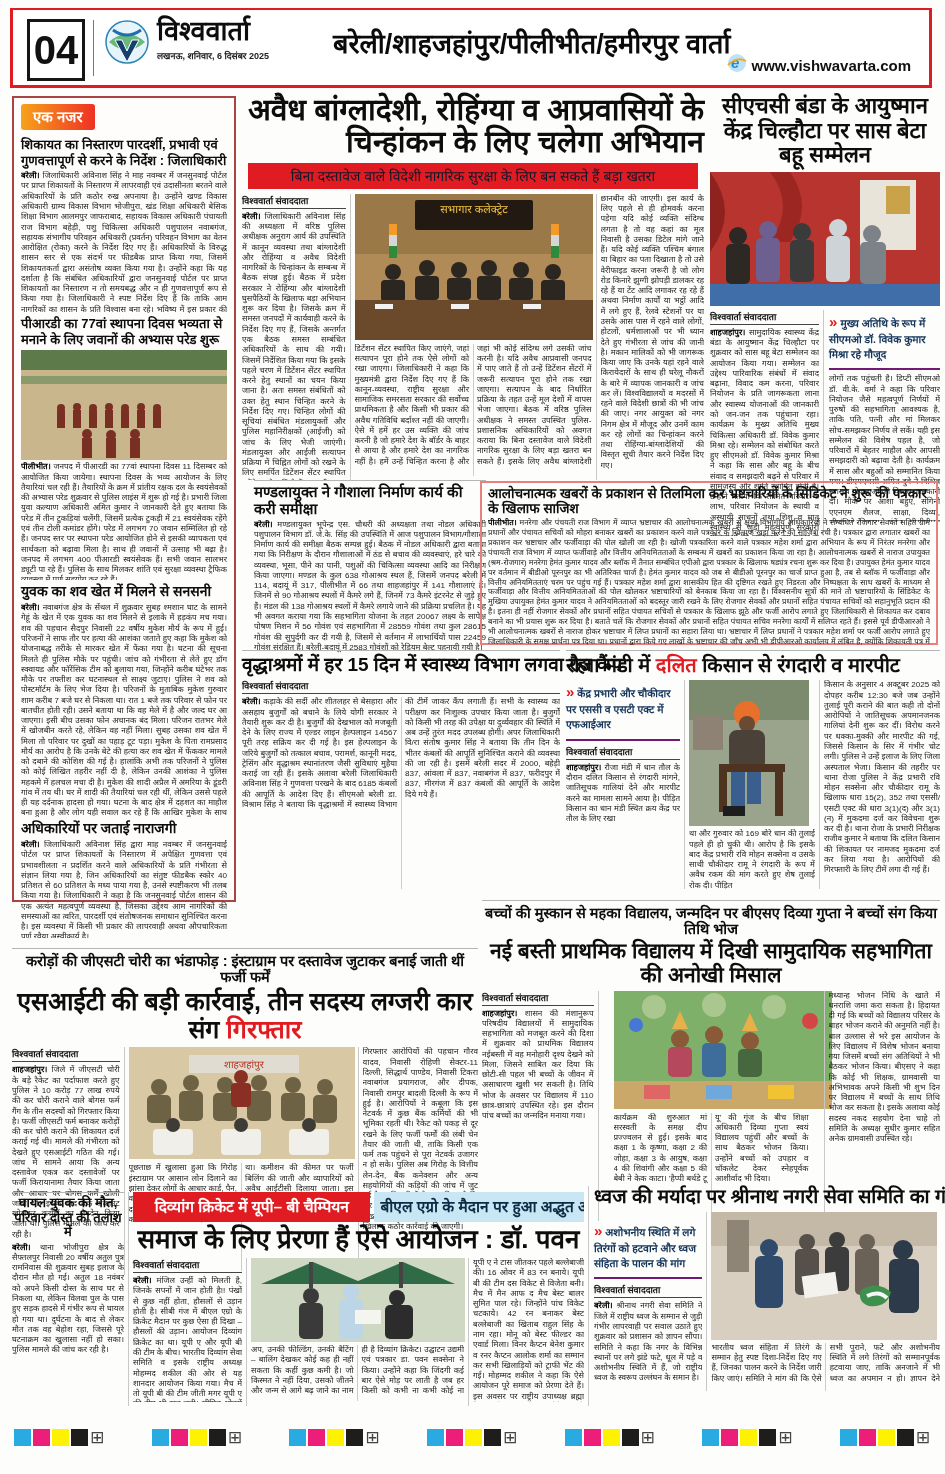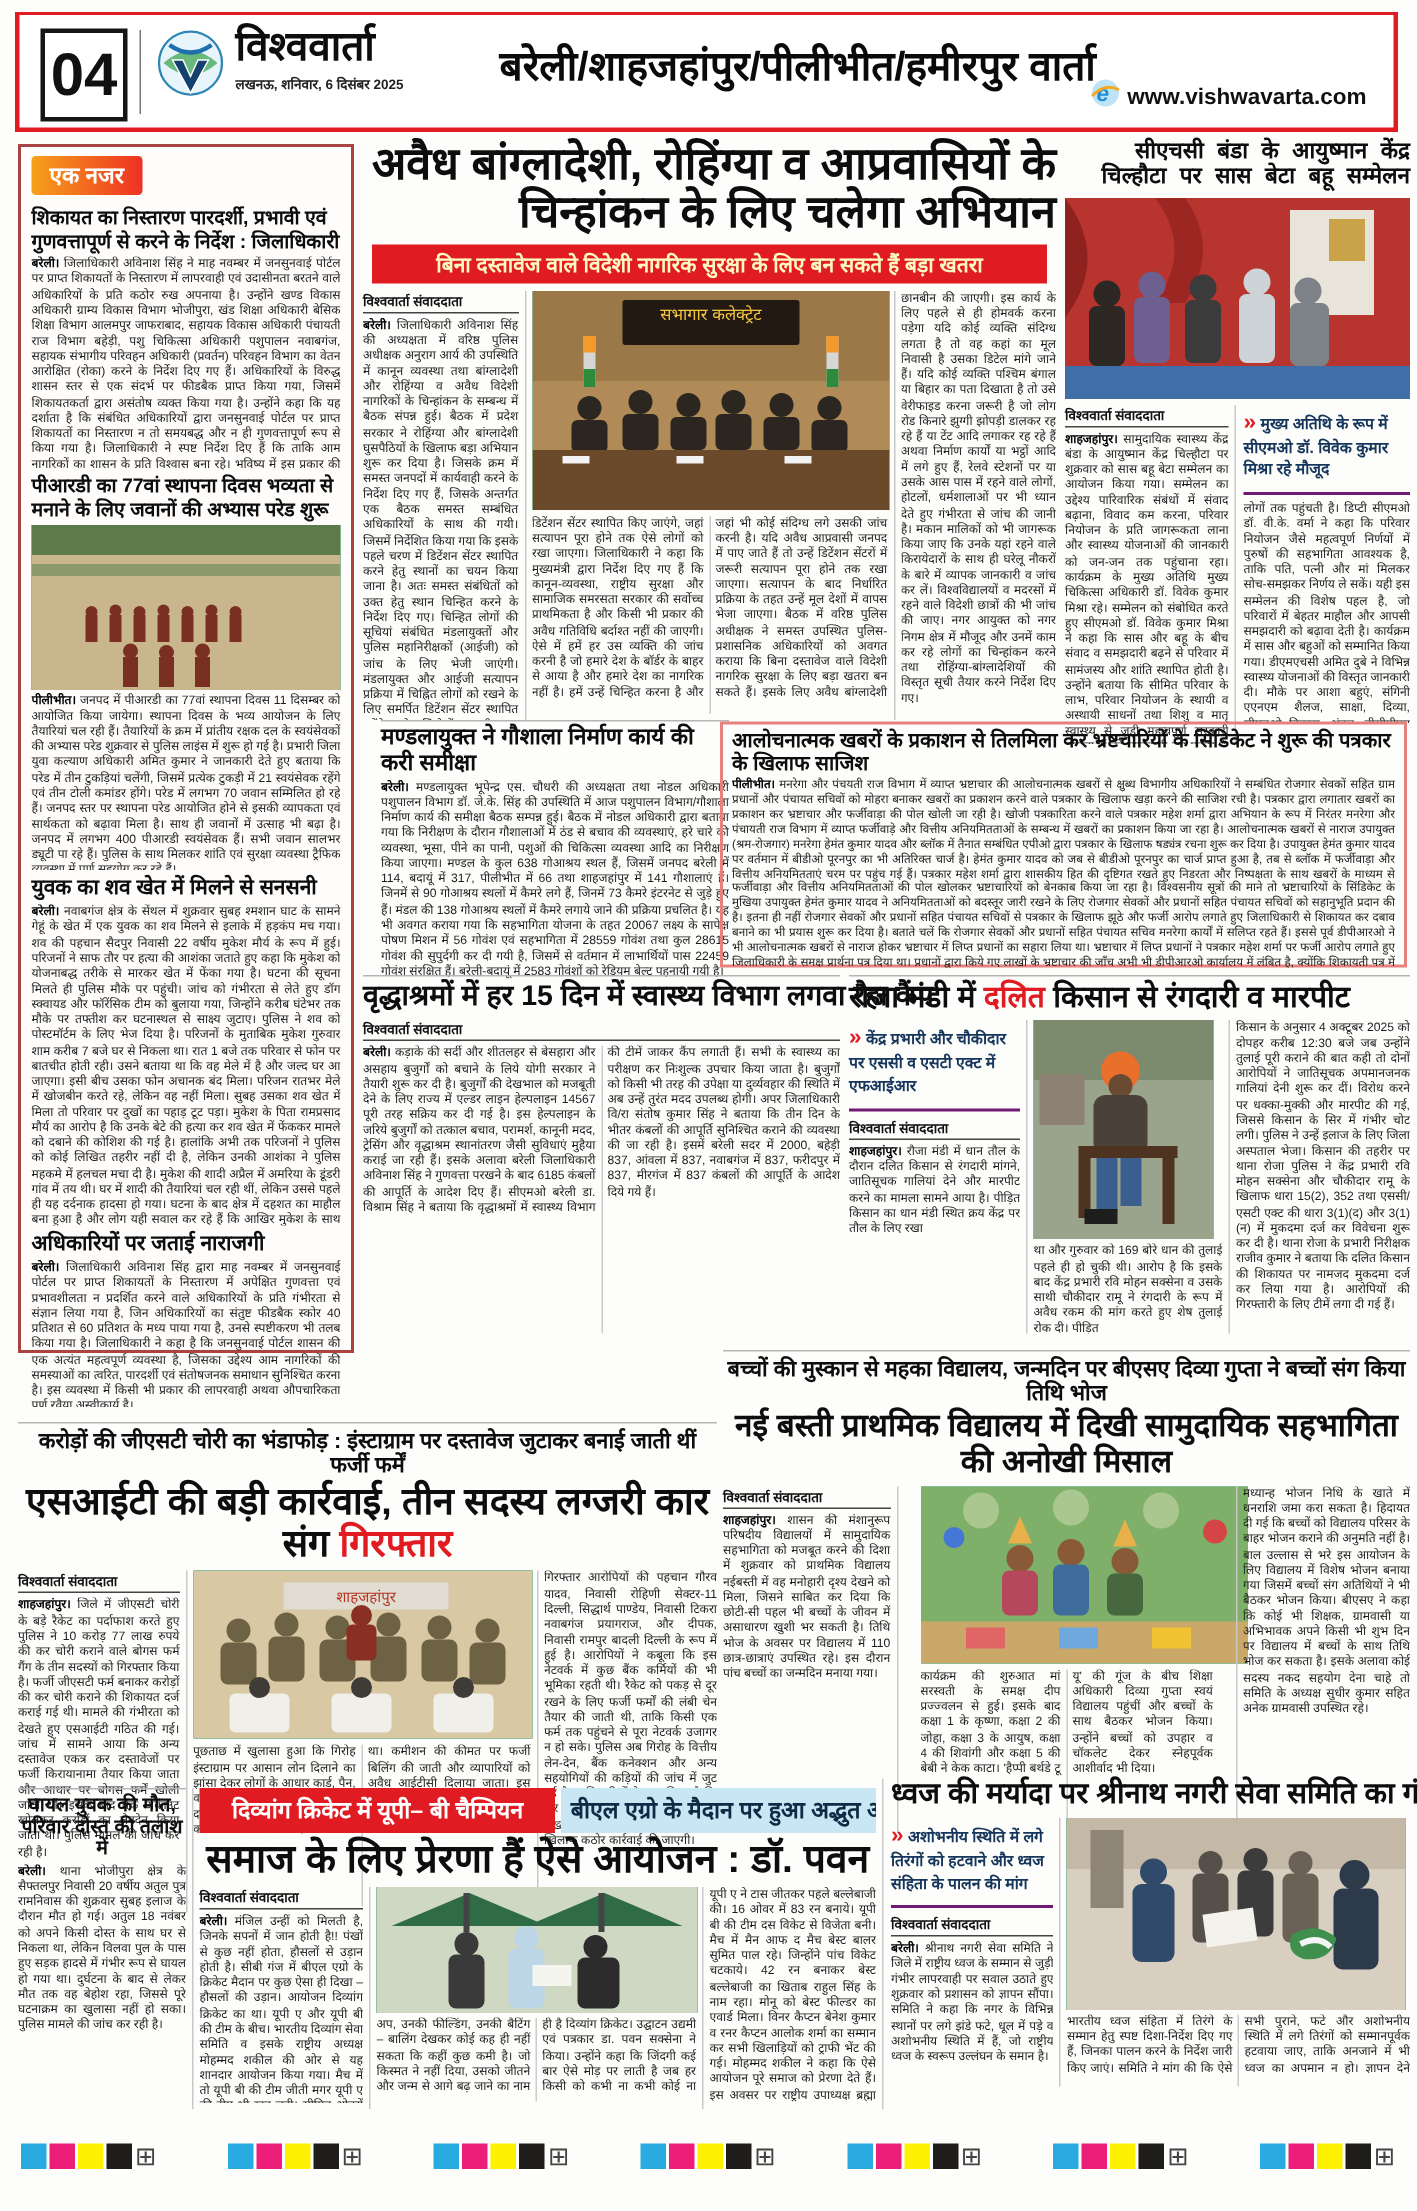--- a/index.html
+++ b/index.html
@@ -6,21 +6,21 @@
   .page{position:relative;width:945px;height:1474px;background:#fdfdfb;margin:0 auto;
         font-family:"Liberation Sans","DejaVu Sans",sans-serif;overflow:hidden;border-right:4px solid #cfcfcf;}
   .abs{position:absolute;}
   .hlx{font-weight:bold;color:#0d0d0d;line-height:1.12;margin:0;}
   .bt{font-size:8.1px;line-height:1.27;text-align:justify;color:#1c1c1c;margin:0;overflow:hidden;}
   .dl{font-weight:bold;color:#000;}
   .byline{font-size:9px;font-weight:bold;color:#111;border-bottom:1.2px solid #444;padding-bottom:1px;margin:0 0 3px;display:block;}
   .cols2{column-count:2;column-gap:8px;column-rule:1px solid #ccc;}
   .pull{font-size:10.5px;font-weight:bold;color:#16365c;line-height:1.4;border-bottom:2px solid #701a75;padding:1px 0 7px;margin-bottom:4px;}
   .qm{color:#e11b22;font-weight:900;font-size:15px;margin-right:3px;}
-  .strip{background:#e11b22;color:#fef9c3;text-align:center;font-weight:bold;font-size:14px;padding:3px 0 4px;}
+  .strip{background:#e11b22;color:#0f172a;text-align:center;font-weight:normal;font-size:14px;padding:3px 0 4px;}
   .vr{border-left:1px solid #c8c8c8;}
   .hr{border-top:1px solid #b5b5b5;}
   
   .mast{left:10px;top:8px;width:922px;height:80px;border:3px solid #e11b22;border-top-width:2px;box-sizing:border-box;background:#fff;}
   .pgnum{left:14px;top:9px;width:52px;height:56px;border:3px solid #161616;font-size:40px;font-weight:bold;color:#111;
          display:flex;align-items:center;justify-content:center;}
   .mastsep{left:80px;top:10px;height:56px;border-left:1.5px solid #777;}
   .papername{font-size:27px;font-weight:bold;color:#0d0d0d;line-height:1;}
   .edition{font-size:9px;font-weight:bold;color:#222;margin-top:4px;}
   .secttitle{font-size:27px;font-weight:bold;color:#0a0a0a;white-space:nowrap;}
@@ -167,21 +167,21 @@
         </span>
         <p class="bt cols2" style="height:132px;margin-top:4px;">डिटेंशन सेंटर स्थापित किए जाएंगे, जहां सत्यापन पूरा होने तक ऐसे लोगों को रखा जाएगा। जिलाधिकारी ने कहा कि मुख्यमंत्री द्वारा निर्देश दिए गए हैं कि कानून-व्यवस्था, राष्ट्रीय सुरक्षा और सामाजिक समरसता सरकार की सर्वोच्च प्राथमिकता है और किसी भी प्रकार की अवैध गतिविधि बर्दाश्त नहीं की जाएगी। ऐसे में हमें हर उस व्यक्ति की जांच करनी है जो हमारे देश के बॉर्डर के बाहर से आया है और हमारे देश का नागरिक नहीं है। हमें उन्हें चिन्हित करना है और जहां भी कोई संदिग्ध लगे उसकी जांच करनी है। यदि अवैध आप्रवासी जनपद में पाए जाते हैं तो उन्हें डिटेंशन सेंटरों में जरूरी सत्यापन पूरा होने तक रखा जाएगा। सत्यापन के बाद निर्धारित प्रक्रिया के तहत उन्हें मूल देशों में वापस भेजा जाएगा। बैठक में वरिष्ठ पुलिस अधीक्षक ने समस्त उपस्थित पुलिस-प्रशासनिक अधिकारियों को अवगत कराया कि बिना दस्तावेज वाले विदेशी नागरिक सुरक्षा के लिए बड़ा खतरा बन सकते हैं। इसके लिए अवैध बांग्लादेशी और रोहिंग्या लोगों के चिन्हांकन का अभियान चलेगा, अन्य विदेशी नागरिकों का भी सत्यापन किया जाएगा कि वह किस आधार पर यहां रह रहे हैं और जारी होने वाले प्रमाण पत्रों की भी पूरी गंभीरता के साथ</p>
       </div>
       <div class="vr" style="width:108px;padding-left:4px;">
         <p class="bt" style="max-height:282px;">छानबीन की जाएगी। इस कार्य के लिए पहले से ही होमवर्क करना पड़ेगा यदि कोई व्यक्ति संदिग्ध लगता है तो वह कहां का मूल निवासी है उसका डिटेल मांगे जाने हैं। यदि कोई व्यक्ति पश्चिम बंगाल या बिहार का पता दिखाता है तो उसे वेरीफाइड करना जरूरी है जो लोग रोड किनारे झुग्गी झोपड़ी डालकर रह रहे हैं या टेंट आदि लगाकर रह रहे हैं अथवा निर्माण कार्यों या भट्ठों आदि में लगे हुए हैं, रेलवे स्टेशनों पर या उसके आस पास में रहने वाले लोगों, होटलों, धर्मशालाओं पर भी ध्यान देते हुए गंभीरता से जांच की जानी है। मकान मालिकों को भी जागरूक किया जाए कि उनके यहां रहने वाले किरायेदारों के साथ ही घरेलू नौकरों के बारे में व्यापक जानकारी व जांच कर लें। विश्वविद्यालयों व मदरसों में रहने वाले विदेशी छात्रों की भी जांच की जाए। नगर आयुक्त को नगर निगम क्षेत्र में मौजूद और उनमें काम कर रहे लोगों का चिन्हांकन करने तथा रोहिंग्या-बांग्लादेशियों की विस्तृत सूची तैयार करने निर्देश दिए गए।</p>
       </div>
     </div>
   </section>
 
   <section class="abs" style="left:710px;top:94px;width:230px;height:382px;">
-    <h2 class="hlx" style="font-size:15px;text-align:right;font-family:Liberation Mono, monospace;">सीएचसी बंडा के आयुष्मान केंद्र चिल्हौटा पर सास बेटा बहू सम्मेलन</h2>
+    <h2 class="hlx" style="font-size:22px;text-align:center;">सीएचसी बंडा के आयुष्मान केंद्र चिल्हौटा पर सास बेटा बहू सम्मेलन</h2>
     <span class="photo" style="width:230px;height:134px;margin:4px 0;">
       <svg width="230" height="134" viewBox="0 0 230 134">
         <rect width="230" height="134" fill="#b8352f"></rect>
         <path d="M0 0 q30 40 0 80 Z" fill="#8f221e"></path>
           <path d="M80 0 q24 34 0 70 L60 70 q26 -36 0 -70 Z" fill="#9c2722"></path>
         <rect x="150" y="8" width="56" height="70" fill="#e9e4da"></rect>
           <rect x="176" y="14" width="24" height="28" fill="#caa24a"></rect>
         <g fill="#2d2824">
             <circle cx="28" cy="64" r="9"></circle>
             <rect x="16" y="72" width="24" height="40" rx="5"></rect>
@@ -408,21 +408,21 @@
         <p class="bt cols2" style="height:56px;margin-top:3px;">अप, उनकी फील्डिंग, उनकी बैटिंग – बालिंग देखकर कोई कह ही नहीं सकता कि कहीं कुछ कमी है। जो किस्मत ने नहीं दिया, उसको जीतने और जन्म से आगे बढ़ जाने का नाम ही है दिव्यांग क्रिकेट। उद्घाटन उद्यमी एवं पत्रकार डा. पवन सक्सेना ने किया। उन्होंने कहा कि जिंदगी कई बार ऐसे मोड़ पर लाती है जब हर किसी को कभी ना कभी कोई ना कोई निराशा होती है मगर जब कोई आपको देखता है, आपके जज्बे को देखता है तब वह उठ खड़ा होता है। दिव्यांग क्रिकेट सिर्फ आपके लिए ही नहीं पूरे समाज के लिए एक प्रेरणा है।</p>
       </div>
       <div class="vr" style="width:114px;padding-left:4px;">
         <p class="bt" style="max-height:144px;">यूपी ए ने टास जीतकर पहले बल्लेबाजी की। 16 ओवर में 83 रन बनाये। यूपी बी की टीम दस विकेट से विजेता बनी। मैच में मैन आफ द मैच बेस्ट बालर सुमित पाल रहे। जिन्होंने पांच विकेट चटकाये। 42 रन बनाकर बेस्ट बल्लेबाजी का खिताब राहुल सिंह के नाम रहा। मोनू को बेस्ट फील्डर का एवार्ड मिला। विनर कैप्टन बेनेश कुमार व रनर कैप्टन आलोक शर्मा का सम्मान कर सभी खिलाड़ियों को ट्राफी भेंट की गई। मोहम्मद शकील ने कहा कि ऐसे आयोजन पूरे समाज को प्रेरणा देते हैं। इस अवसर पर राष्ट्रीय उपाध्यक्ष ब्रह्मा देव, राष्ट्रीय महासचिव धर्मवीर शर्मा, प्रदेश अध्यक्ष सतीश कुमार, जय कृष्ण यादव, दीपक राजवंशी, पीपी सिंह, मोहम्मद आसिफ, अफसर भाई, जीशान मलिक, हसीन भाई, मोबीन, पैग क्रिकेट क्लब के निदेशक महेन्द्र सिंह व मैनेजर संतोष कुमार गुप्ता आदि मौजूद रहे। मोहम्मद शकील ने सभी का आभार व्यक्त किया।</p>
       </div>
     </div>
   </section>
 
   <section class="abs vr" style="left:588px;top:1186px;width:352px;height:220px;padding-left:5px;box-sizing:border-box;">
     <h2 class="hlx" style="font-size:19.5px;white-space:nowrap;">ध्वज की मर्यादा पर श्रीनाथ नगरी सेवा समिति का गंभीर सवाल</h2>
-    <div style="display:flex;margin-top:4px;">
+    <div style="display:flex;margin-top:4px;align-items:center;">
       <div style="width:110px;padding-right:4px;">
         <div class="pull"><span class="qm">»</span><span>अशोभनीय स्थिति में लगे तिरंगों को हटवाने और ध्वज संहिता के पालन की मांग</span></div>
         <span class="byline">विश्ववार्ता संवाददाता</span>
         <p class="bt" style="max-height:92px;"><b class="dl">बरेली।</b> <span>श्रीनाथ नगरी सेवा समिति ने जिले में राष्ट्रीय ध्वज के सम्मान से जुड़ी गंभीर लापरवाही पर सवाल उठाते हुए शुक्रवार को प्रशासन को ज्ञापन सौंपा। समिति ने कहा कि नगर के विभिन्न स्थानों पर लगे झंडे फटे, धूल में पड़े व अशोभनीय स्थिति में हैं, जो राष्ट्रीय ध्वज के स्वरूप उल्लंघन के समान है।</span></p>
       </div>
       <div class="vr" style="width:232px;padding-left:4px;">
         <span class="photo" style="width:226px;height:128px;">
           <svg width="226" height="128" viewBox="0 0 226 128">
             <rect width="226" height="128" fill="#d9cfc0"></rect>
             <rect width="226" height="34" fill="#c4b8a6"></rect>

